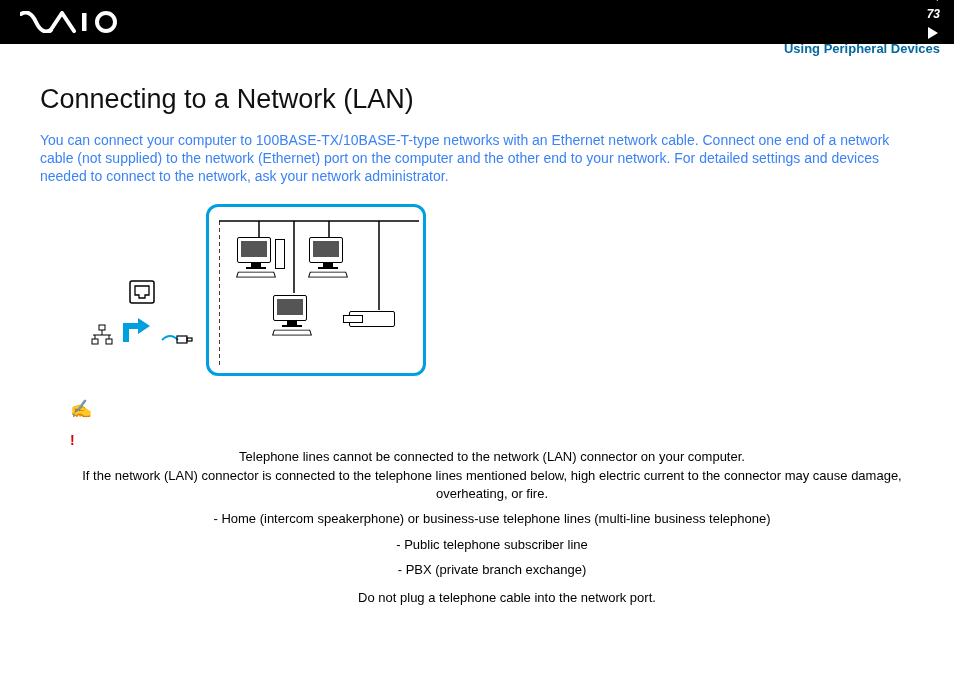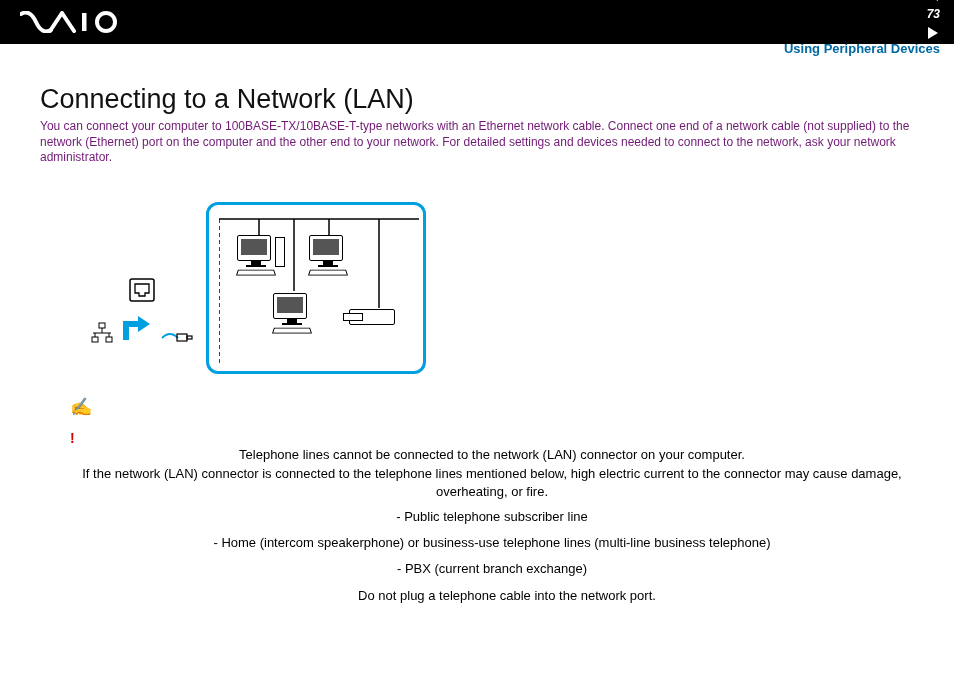--- a/index.html
+++ b/index.html
@@ -58,27 +58,27 @@
     font-size: 13px;
     font-weight: bold;
   }
   .content {
     padding: 40px 40px 0 40px;
   }
   h1 {
     font-weight: normal;
     font-size: 27px;
     color: #111;
-    margin-bottom: 4px;
+    margin-bottom: 16px;
   }
   .intro {
-    font-size: 12px;
+    font-size: 14px;
     line-height: 1.3;
-    color: #701a75;
-    margin-bottom: 36px;
+    color: #3b82f6;
+    margin-bottom: 18px;
   }
   .diagram-row {
     display: flex;
     align-items: flex-end;
     gap: 12px;
     margin-left: 50px;
     margin-bottom: 22px;
   }
   .port-col {
     display: flex;
@@ -229,20 +229,20 @@
   <div class="notes">
     <div class="note-line">
       <span class="note-icon">✍</span><br>
     </div>
 
     <div class="warn-block">
       <span class="warn-icon">!</span>
       <p>Telephone lines cannot be connected to the network (LAN) connector on your computer.</p>
       <p>If the network (LAN) connector is connected to the telephone lines mentioned below, high electric current to the connector may cause damage, overheating, or fire.</p>
       <div class="bullets">
+        <p>- Home (intercom speakerphone) or business-use telephone lines (multi-line business telephone)</p>
         <p>- Public telephone subscriber line</p>
-        <p>- Home (intercom speakerphone) or business-use telephone lines (multi-line business telephone)</p>
-        <p>- PBX (current branch exchange)</p>
+        <p>- PBX (private branch exchange)</p>
       </div>
       <p class="final">Do not plug a telephone cable into the network port.</p>
     </div>
   </div>
 </div>
 
 </body></html>

